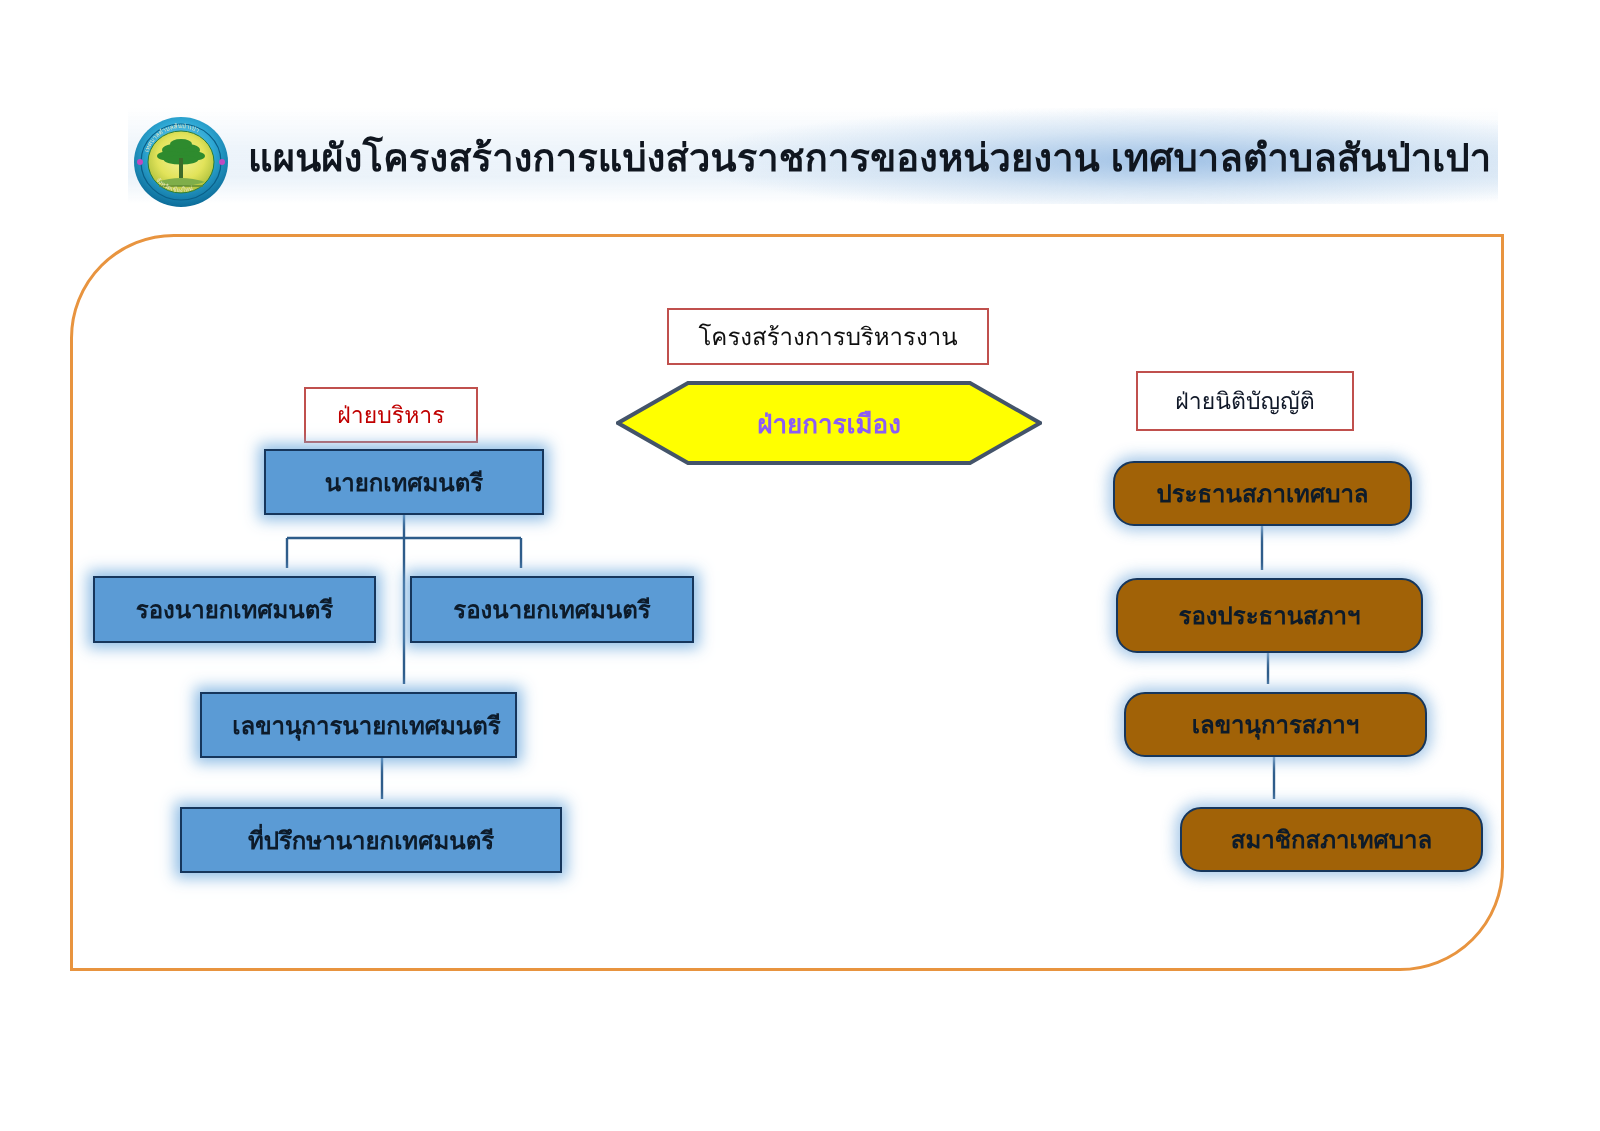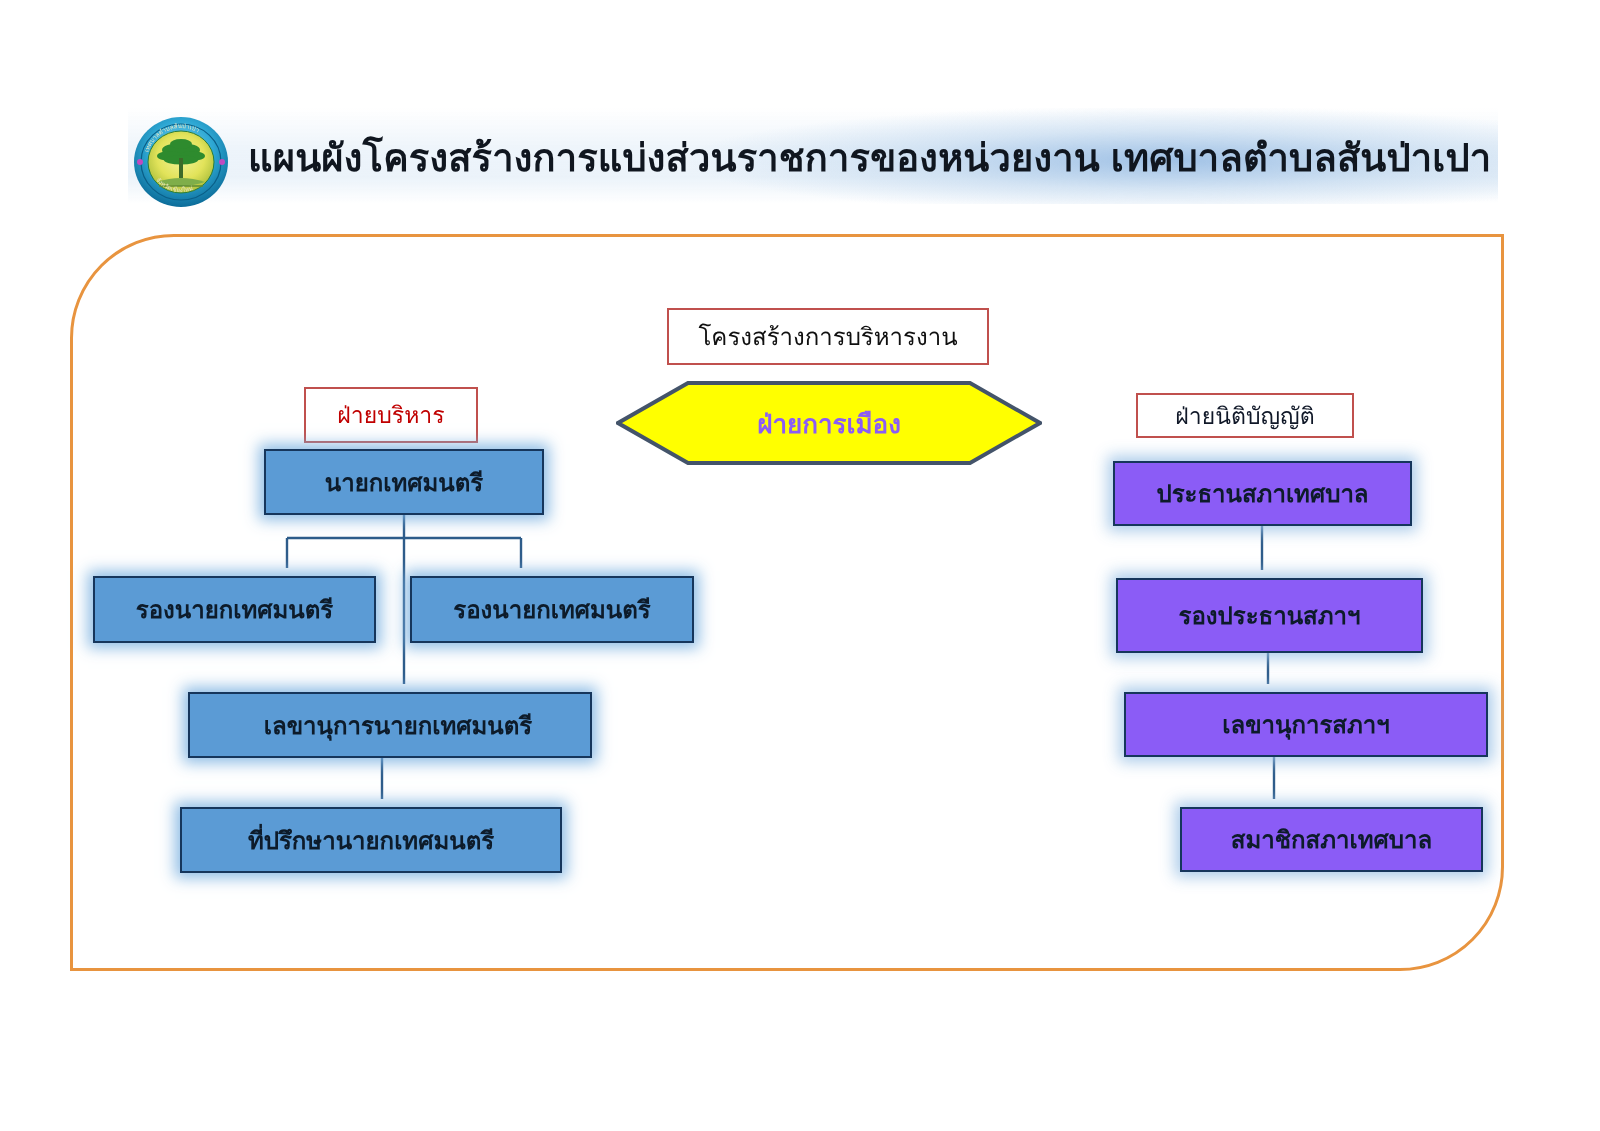--- a/index.html
+++ b/index.html
@@ -77,21 +77,21 @@
     display: flex;
     align-items: center;
     justify-content: center;
     font-size: 23px;
     font-weight: normal;
     white-space: nowrap;
     margin-top: 39px;
   }
   .label-box.center { left: 667px; top: 269px; width: 322px; height: 57px; color: #101010; font-size: 24px; }
   .label-box.left   { left: 304px; top: 348px; width: 174px; height: 56px; color: #C00000; }
-  .label-box.right  { left: 1136px; top: 354px; width: 218px; height: 45px; color: #101828; }
+  .label-box.right  { left: 1136px; top: 332px; width: 218px; height: 60px; color: #101828; }
 
   
   .hexagon {
     position: absolute;
     left: 616px;
     top: 381px;
     width: 426px;
     height: 84px;
   }
   .hexagon .hex-label {
@@ -119,35 +119,36 @@
     color: #0d1b2a;
     border: 2px solid #16365C;
     white-space: nowrap;
     margin-top: 8px;
   }
   .node.dark {
     background: #5B9BD5;
     box-shadow: 0 0 14px 5px rgba(123,177,224,0.85);
   }
   .node.light {
-    background: #8b5cf6;
+    background: #a16207;
     box-shadow: 0 0 14px 5px rgba(157,195,230,0.85);
+    border-radius: 21px;
   }
 
   
   .n-mayor      { left: 264px;  top: 441px; width: 280px; height: 66px; }
   .n-deputy1    { left: 93px;   top: 568px; width: 283px; height: 67px; }
   .n-deputy2    { left: 410px;  top: 568px; width: 284px; height: 67px; }
-  .n-secretary  { left: 188px;  top: 684px; width: 404px; height: 66px; padding-left: 16px; }
+  .n-secretary  { left: 200px;  top: 684px; width: 317px; height: 66px; padding-left: 16px; }
   .n-advisor    { left: 180px;  top: 799px; width: 382px; height: 66px; }
 
   
   .n-chair      { left: 1113px; top: 453px; width: 299px; height: 65px; }
   .n-vicechair  { left: 1116px; top: 570px; width: 307px; height: 75px; }
-  .n-councilsec { left: 1124px; top: 684px; width: 364px; height: 65px; }
+  .n-councilsec { left: 1124px; top: 684px; width: 303px; height: 65px; }
   .n-member     { left: 1180px; top: 799px; width: 303px; height: 65px; text-align: center; }
 
   
   .connectors {
     position: absolute;
     left: 0; top: 0;
     width: 1600px; height: 1131px;
     pointer-events: none;
   }
 </style>

